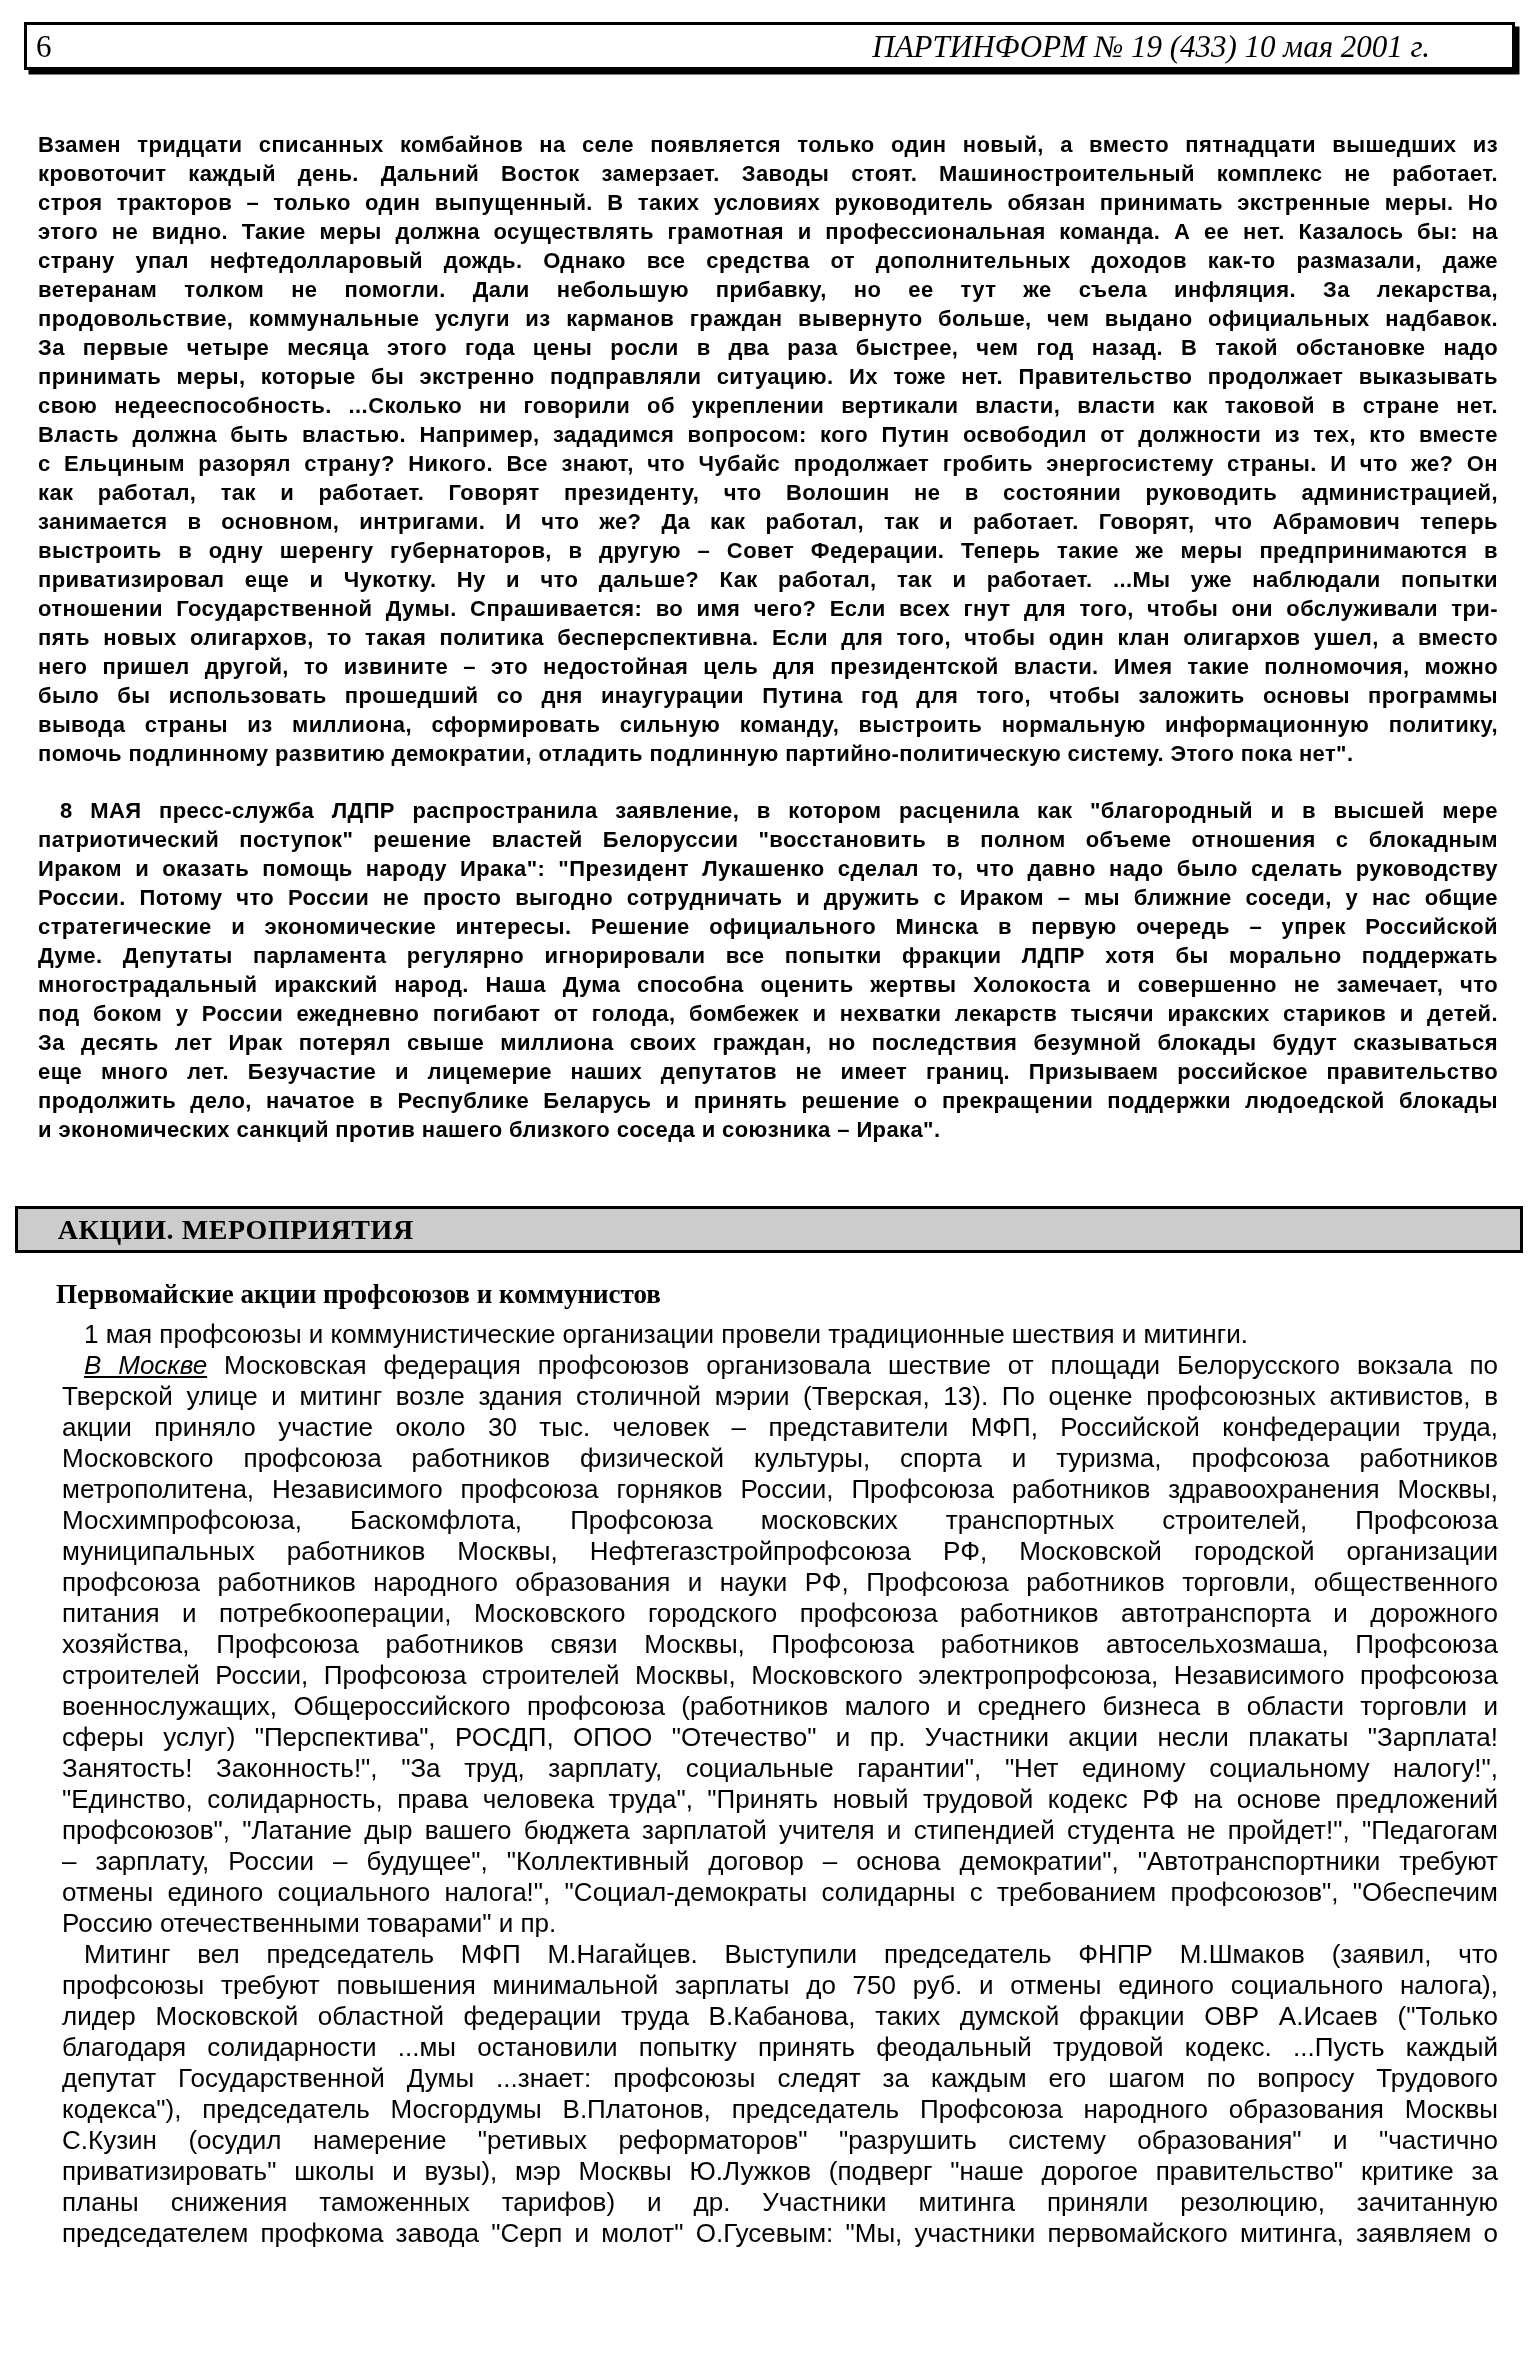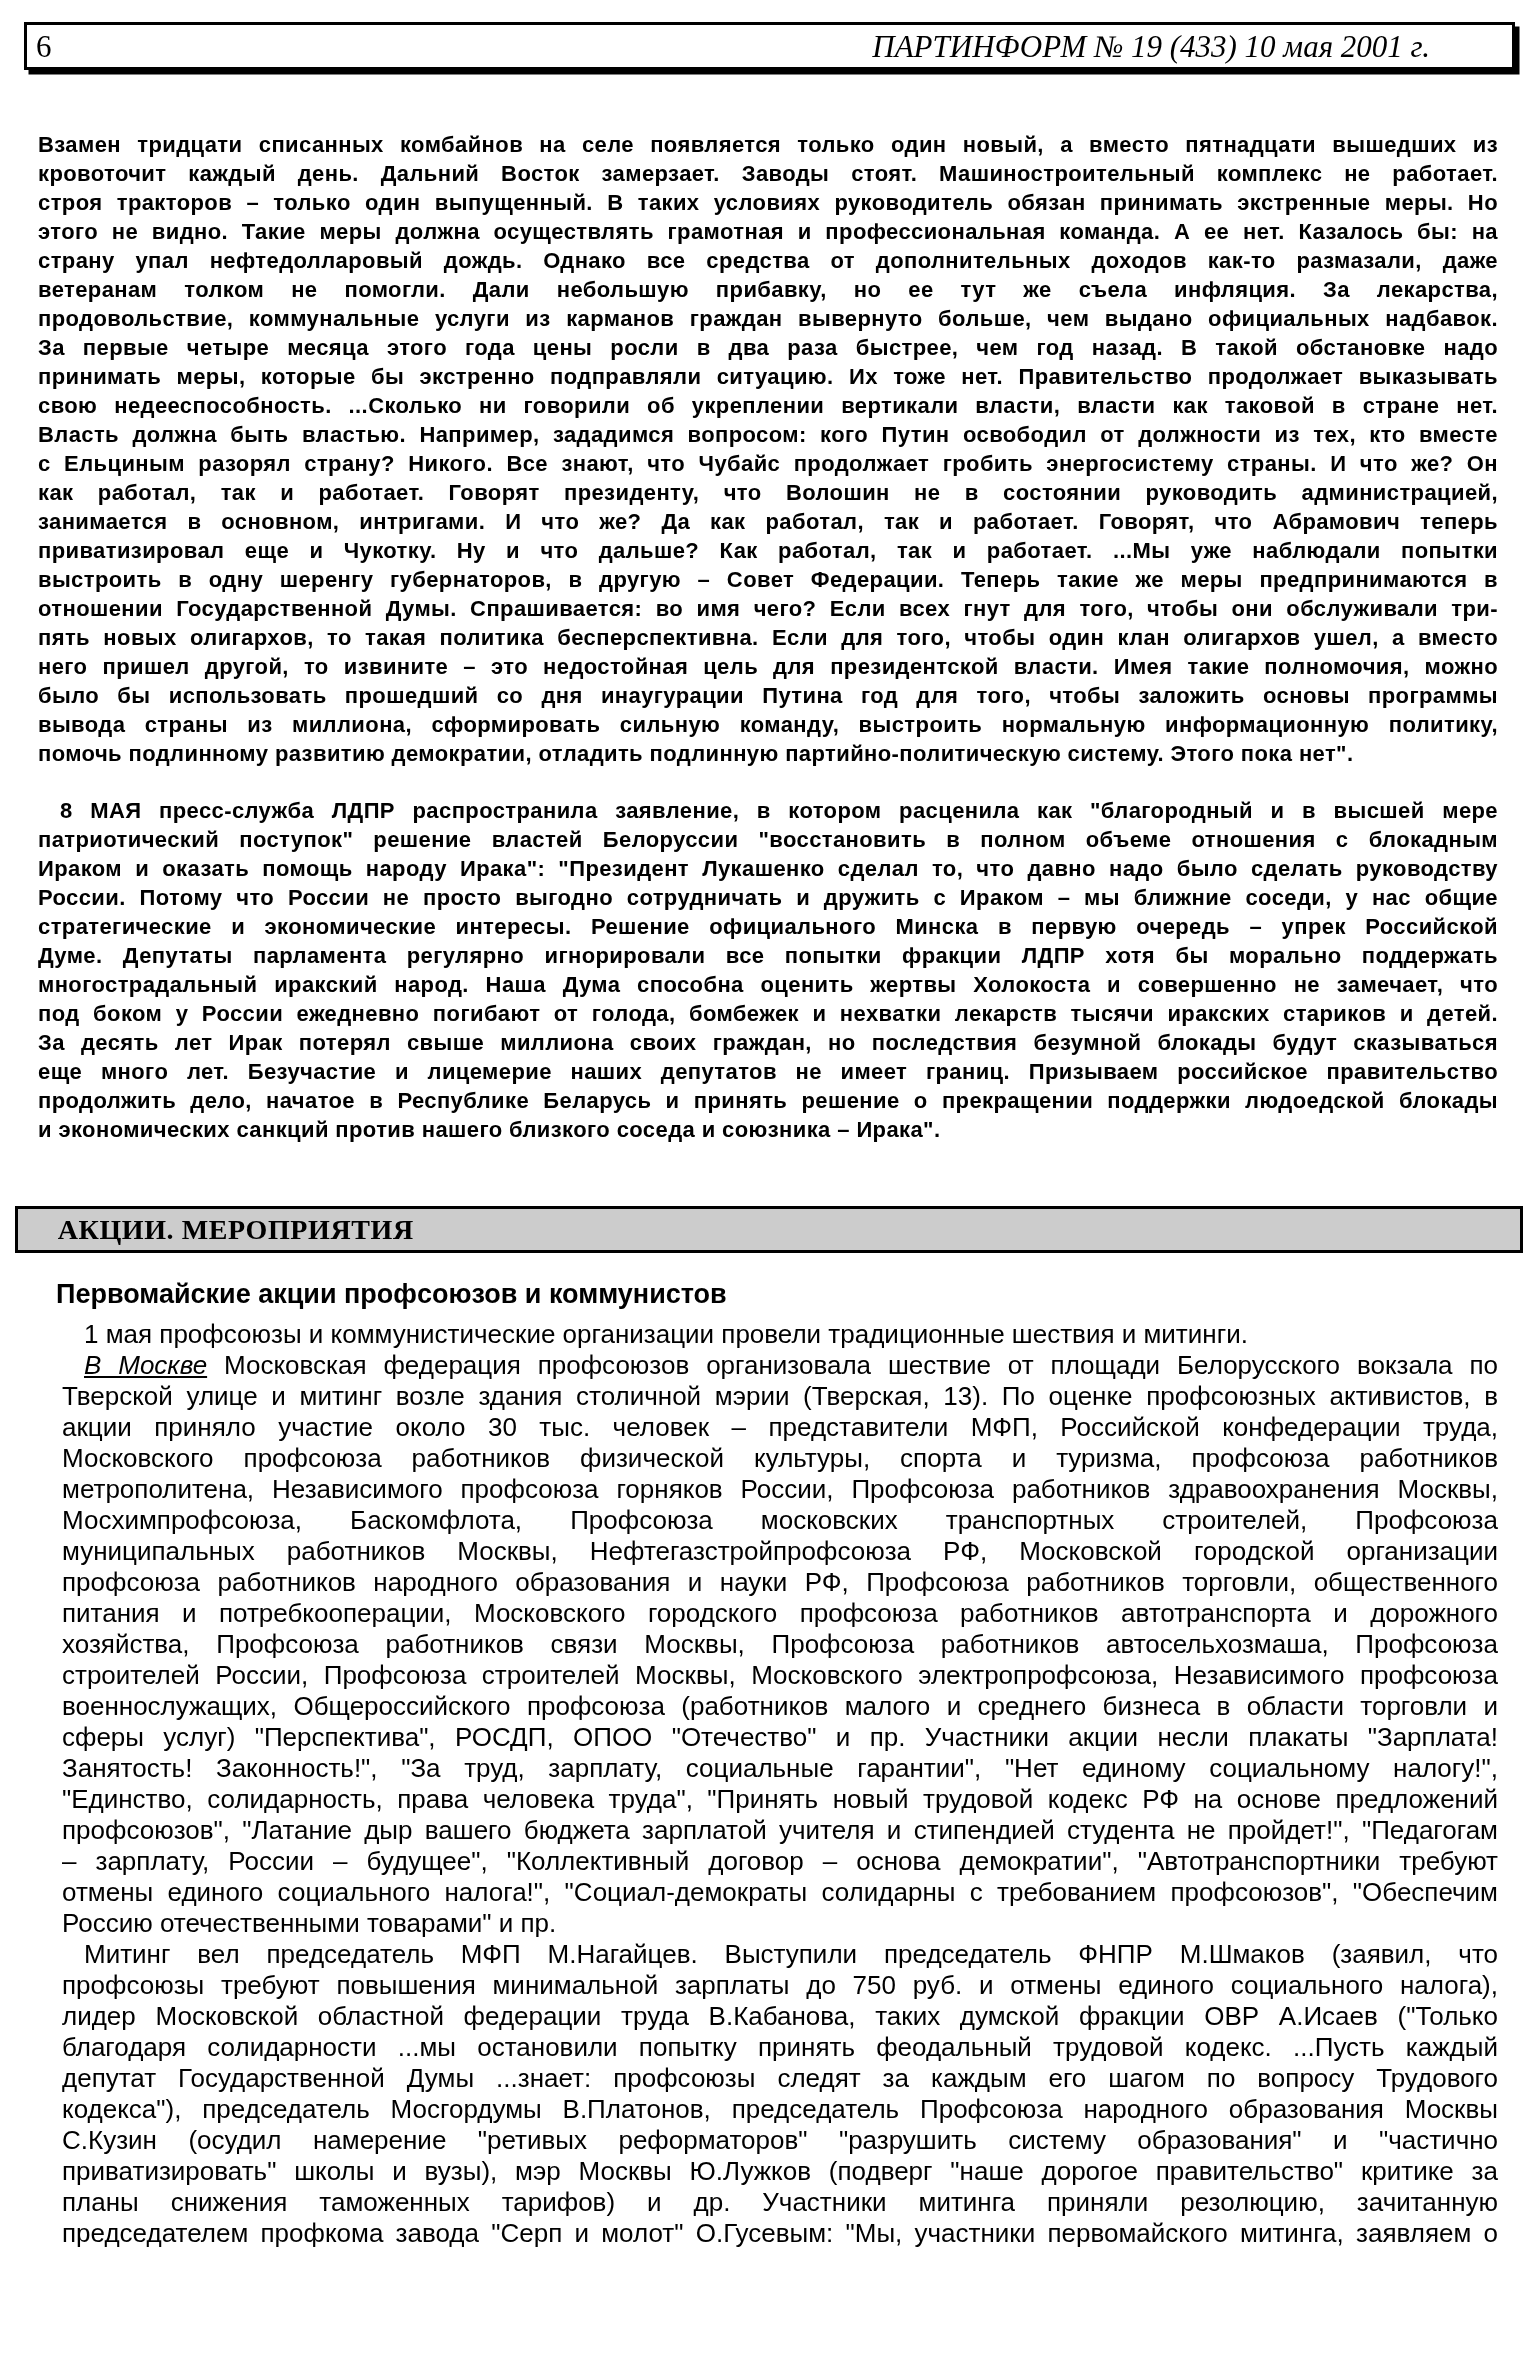--- a/index.html
+++ b/index.html
@@ -27,21 +27,21 @@
     position: absolute; left: 14.7px; top: 1206px; width: 1502px; height: 41px;
     border: 3.2px solid #000; background: #cccccc;
   }
   .section-title {
     position: absolute; left: 40px; top: 3.8px;
     font-family: "Liberation Serif", "DejaVu Serif", serif; font-weight: bold; font-size: 28px; line-height: 33px;
     letter-spacing: 0.6px;
   }
   .article-title {
     position: absolute; left: 56px; top: 1278px;
-    font-family: Liberation Sans, sans-serif; font-weight: bold; font-size: 27px; line-height: 33px;
+    font-family: Liberation Serif, serif; font-weight: bold; font-size: 27px; line-height: 33px;
   }
   .u-it { font-style: italic; text-decoration: underline; }
 </style>
 </head>
 <body>
 
 <div class="hdr">
   <span class="hdr-page">6</span>
   <span class="hdr-title">ПАРТИНФОРМ № 19 (433) 10 мая 2001 г.</span>
 </div>
@@ -54,22 +54,22 @@
     <span class="line">страну упал нефтедолларовый дождь. Однако все средства от дополнительных доходов как-то размазали, даже</span>
     <span class="line">ветеранам толком не помогли. Дали небольшую прибавку, но ее тут же съела инфляция. За лекарства,</span>
     <span class="line">продовольствие, коммунальные услуги из карманов граждан вывернуто больше, чем выдано официальных надбавок.</span>
     <span class="line">За первые четыре месяца этого года цены росли в два раза быстрее, чем год назад. В такой обстановке надо</span>
     <span class="line">принимать меры, которые бы экстренно подправляли ситуацию. Их тоже нет. Правительство продолжает выказывать</span>
     <span class="line">свою недееспособность. ...Сколько ни говорили об укреплении вертикали власти, власти как таковой в стране нет.</span>
     <span class="line">Власть должна быть властью. Например, зададимся вопросом: кого Путин освободил от должности из тех, кто вместе</span>
     <span class="line">с Ельциным разорял страну? Никого. Все знают, что Чубайс продолжает гробить энергосистему страны. И что же? Он</span>
     <span class="line">как работал, так и работает. Говорят президенту, что Волошин не в состоянии руководить администрацией,</span>
     <span class="line">занимается в основном, интригами. И что же? Да как работал, так и работает. Говорят, что Абрамович теперь</span>
+    <span class="line">выстроить в одну шеренгу губернаторов, в другую – Совет Федерации. Теперь такие же меры предпринимаются в</span>
     <span class="line">приватизировал еще и Чукотку. Ну и что дальше? Как работал, так и работает. ...Мы уже наблюдали попытки</span>
-    <span class="line">выстроить в одну шеренгу губернаторов, в другую – Совет Федерации. Теперь такие же меры предпринимаются в</span>
     <span class="line">отношении Государственной Думы. Спрашивается: во имя чего? Если всех гнут для того, чтобы они обслуживали три-</span>
     <span class="line">пять новых олигархов, то такая политика бесперспективна. Если для того, чтобы один клан олигархов ушел, а вместо</span>
     <span class="line">него пришел другой, то извините – это недостойная цель для президентской власти. Имея такие полномочия, можно</span>
     <span class="line">было бы использовать прошедший со дня инаугурации Путина год для того, чтобы заложить основы программы</span>
     <span class="line">вывода страны из миллиона, сформировать сильную команду, выстроить нормальную информационную политику,</span>
     <span class="line last">помочь подлинному развитию демократии, отладить подлинную партийно-политическую систему. Этого пока нет".</span>
   </div>
 
 <div class="block bold-block" id="block2" style="top:796px;">
     <span class="line indent">8 МАЯ пресс-служба ЛДПР распространила заявление, в котором расценила как "благородный и в высшей мере</span>

